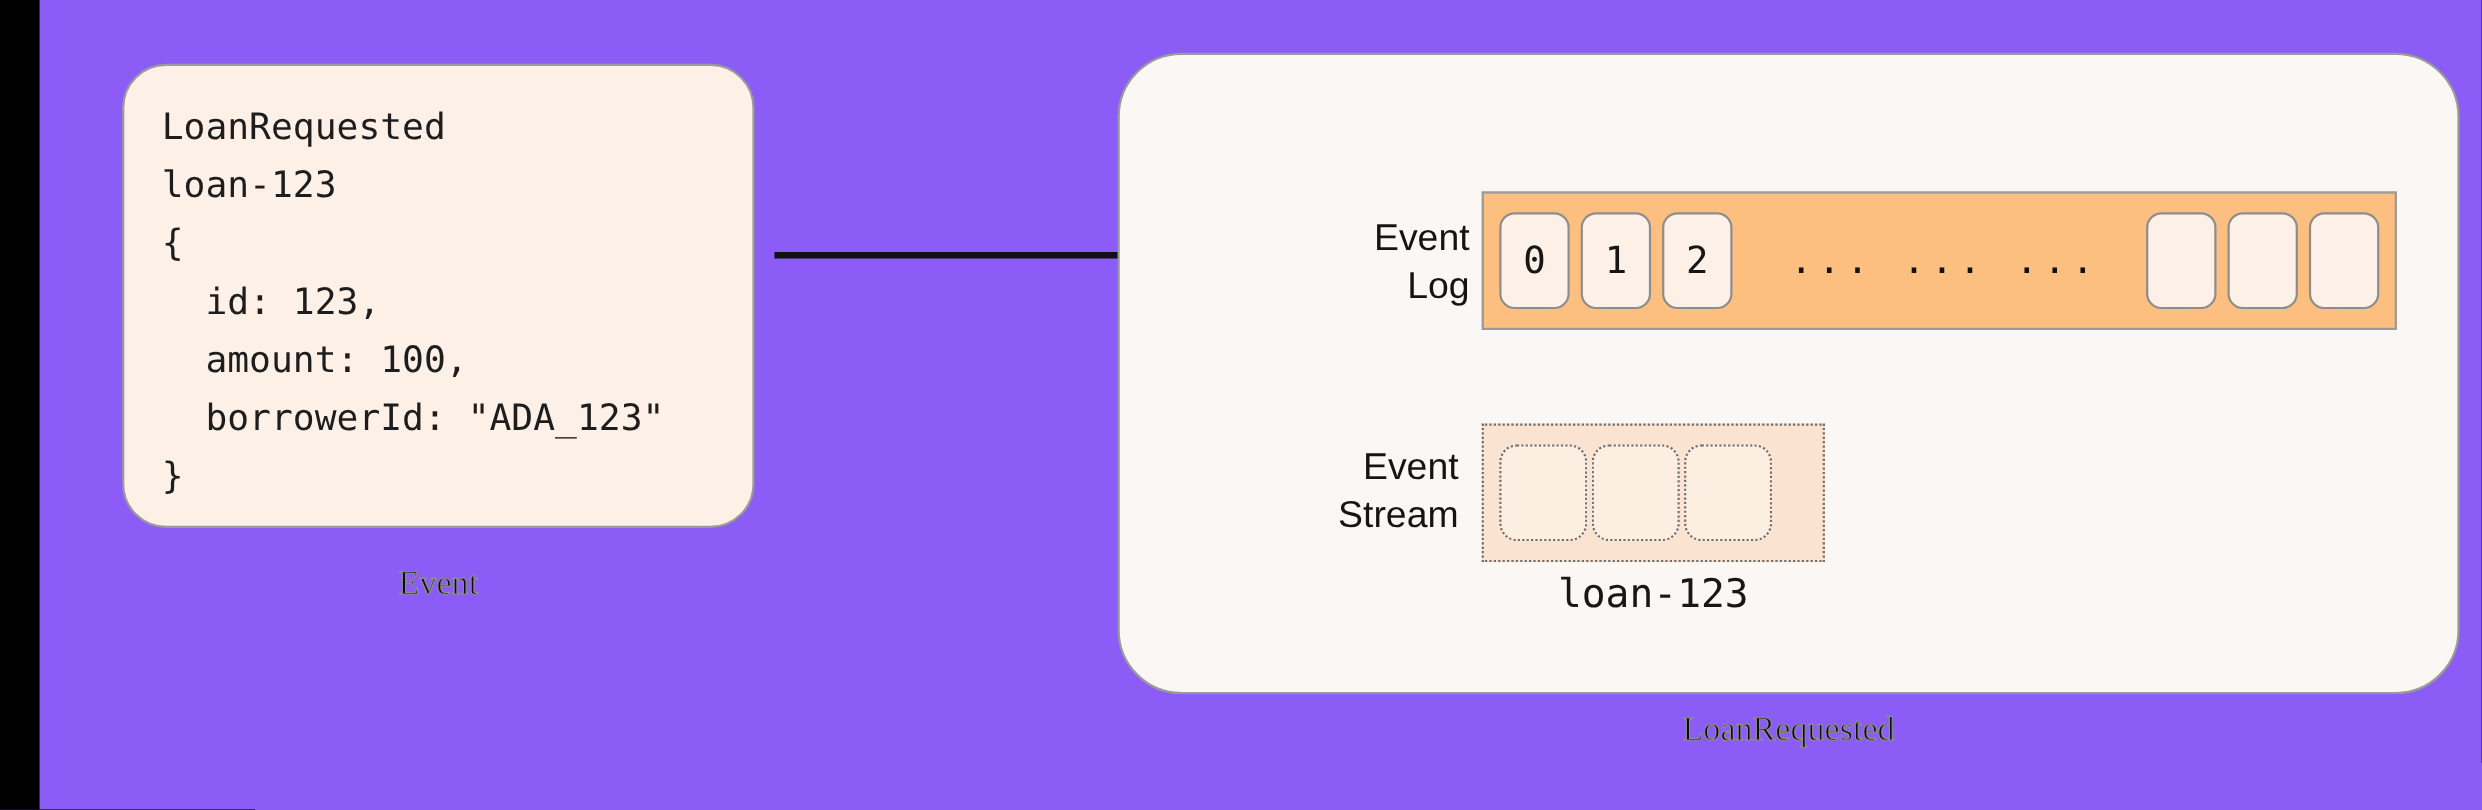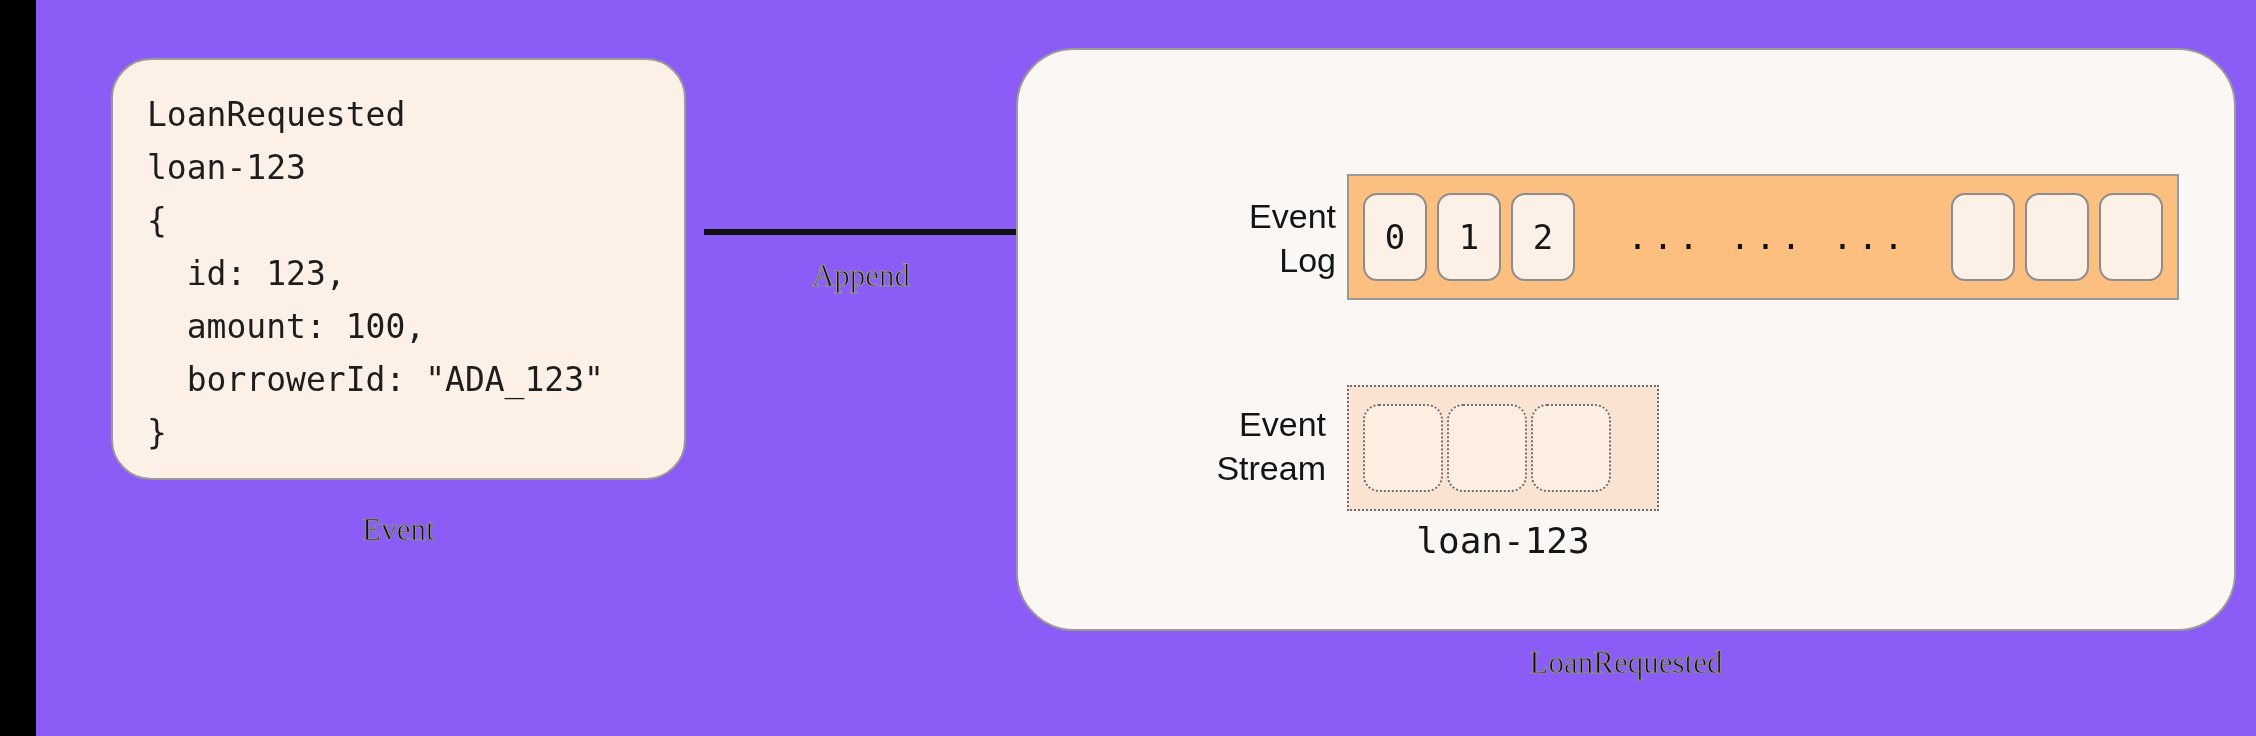--- a/index.html
+++ b/index.html
@@ -218,21 +218,20 @@
     <path d="M 668 232 L 1100 232" stroke="#111111" stroke-width="6" fill="none" stroke-linecap="butt"></path>
 
     <path d="M 1080 232 L 1140 232 Q 1160 232 1160 252 L 1160 435 Q 1160 455 1180 455 L 1230 455" stroke="#111111" stroke-width="7" fill="none" stroke-linecap="round" stroke-linejoin="round"></path>
 
     <path d="M 1100 232 L 1230 232" stroke="#111111" stroke-width="7" fill="none" stroke-linecap="butt"></path>
 
     <path d="M 1228 213 L 1282 232 L 1228 251 Z" fill="#111111"></path>
 
     <path d="M 1228 436 L 1282 455 L 1228 474 Z" fill="#111111"></path>
   </svg>
-  <div id="append-label">Append</div>
 
   <div id="store-panel"></div>
 
   <div class="row-label" id="event-log-label">Event
 Log</div>
 
   <div id="event-log-band">
     <div class="log-cell">0</div>
     <div class="log-cell">1</div>
     <div class="log-cell">2</div>

